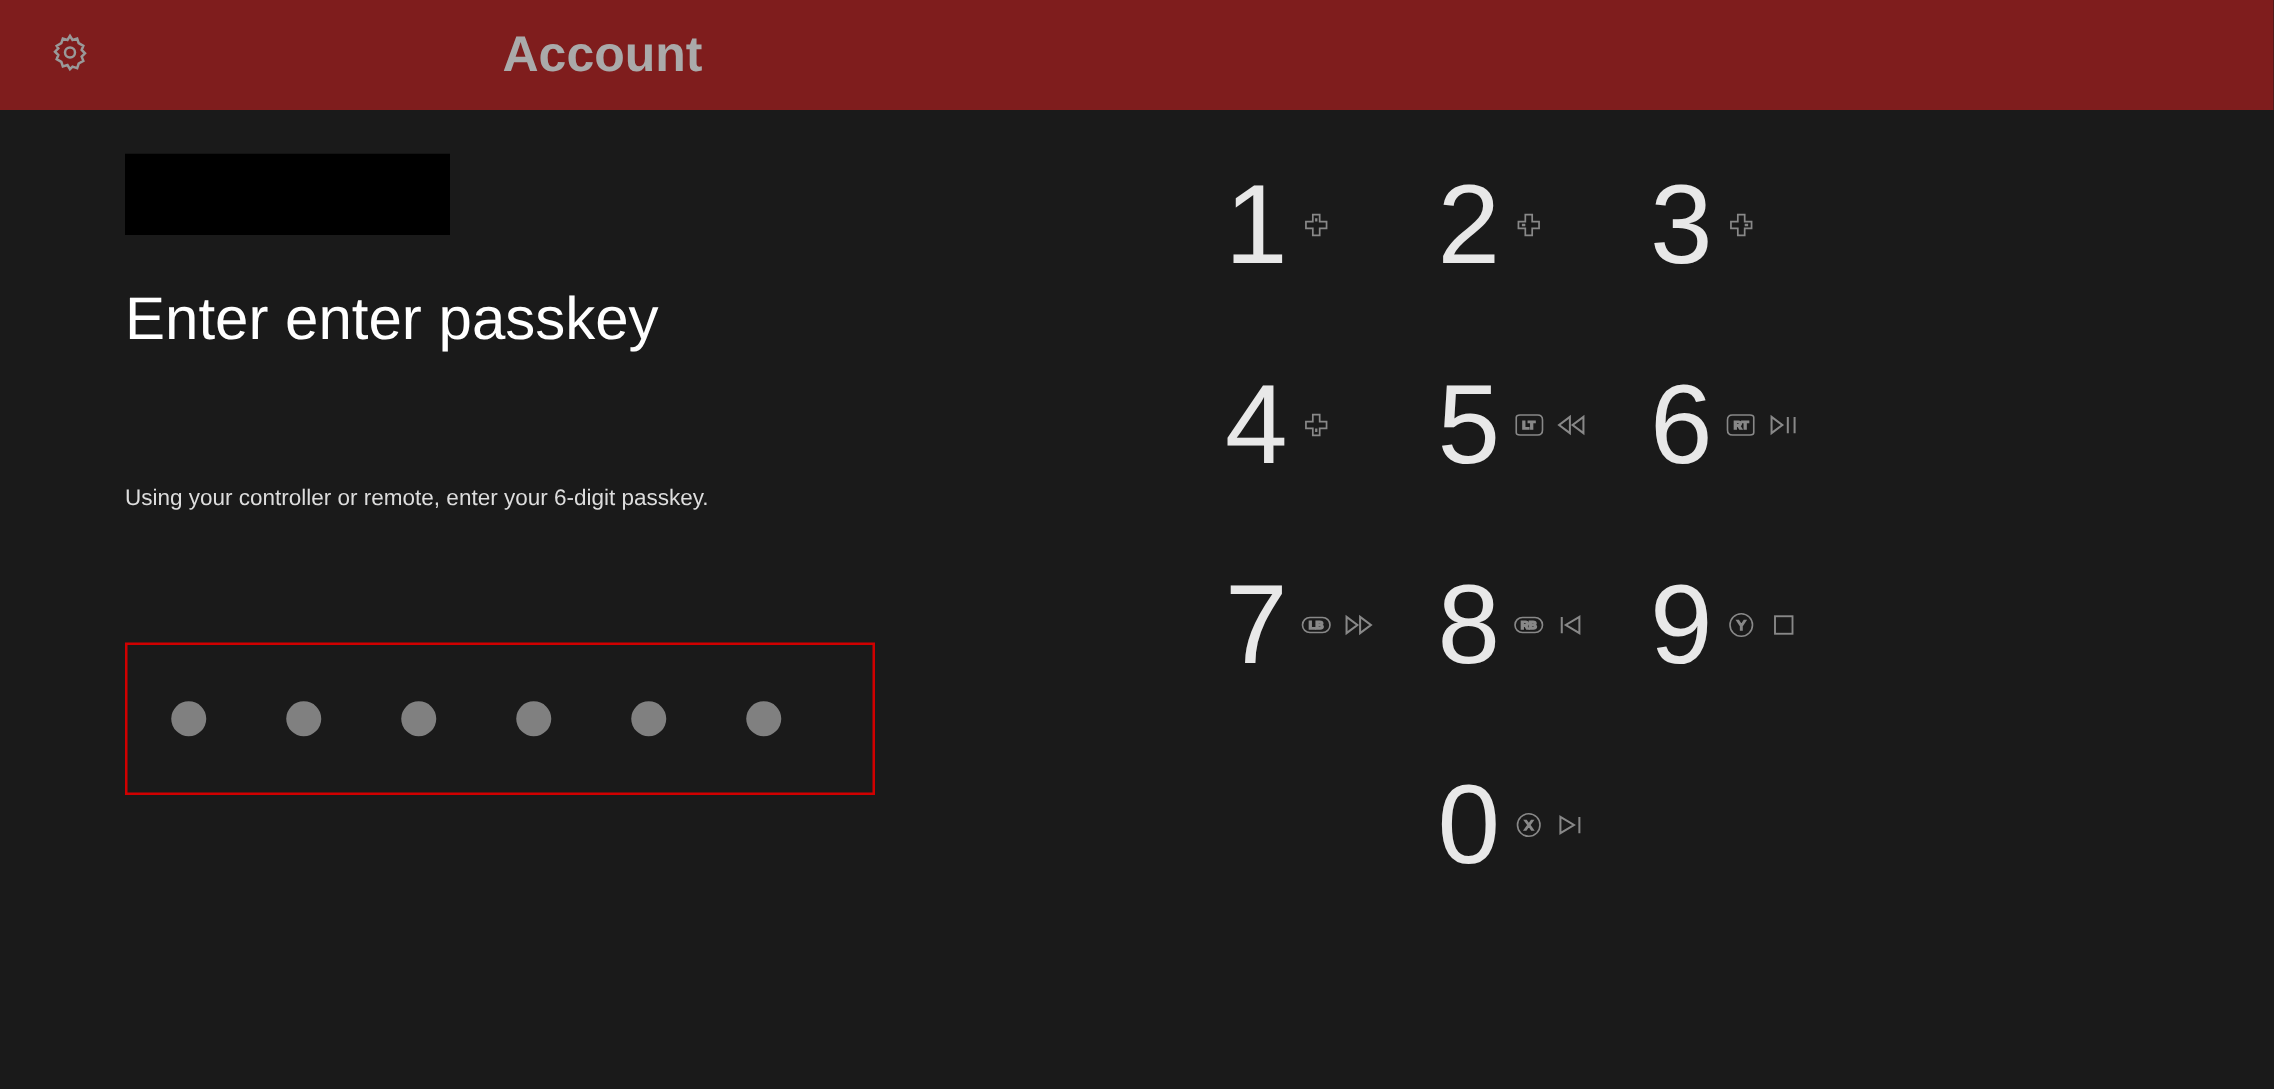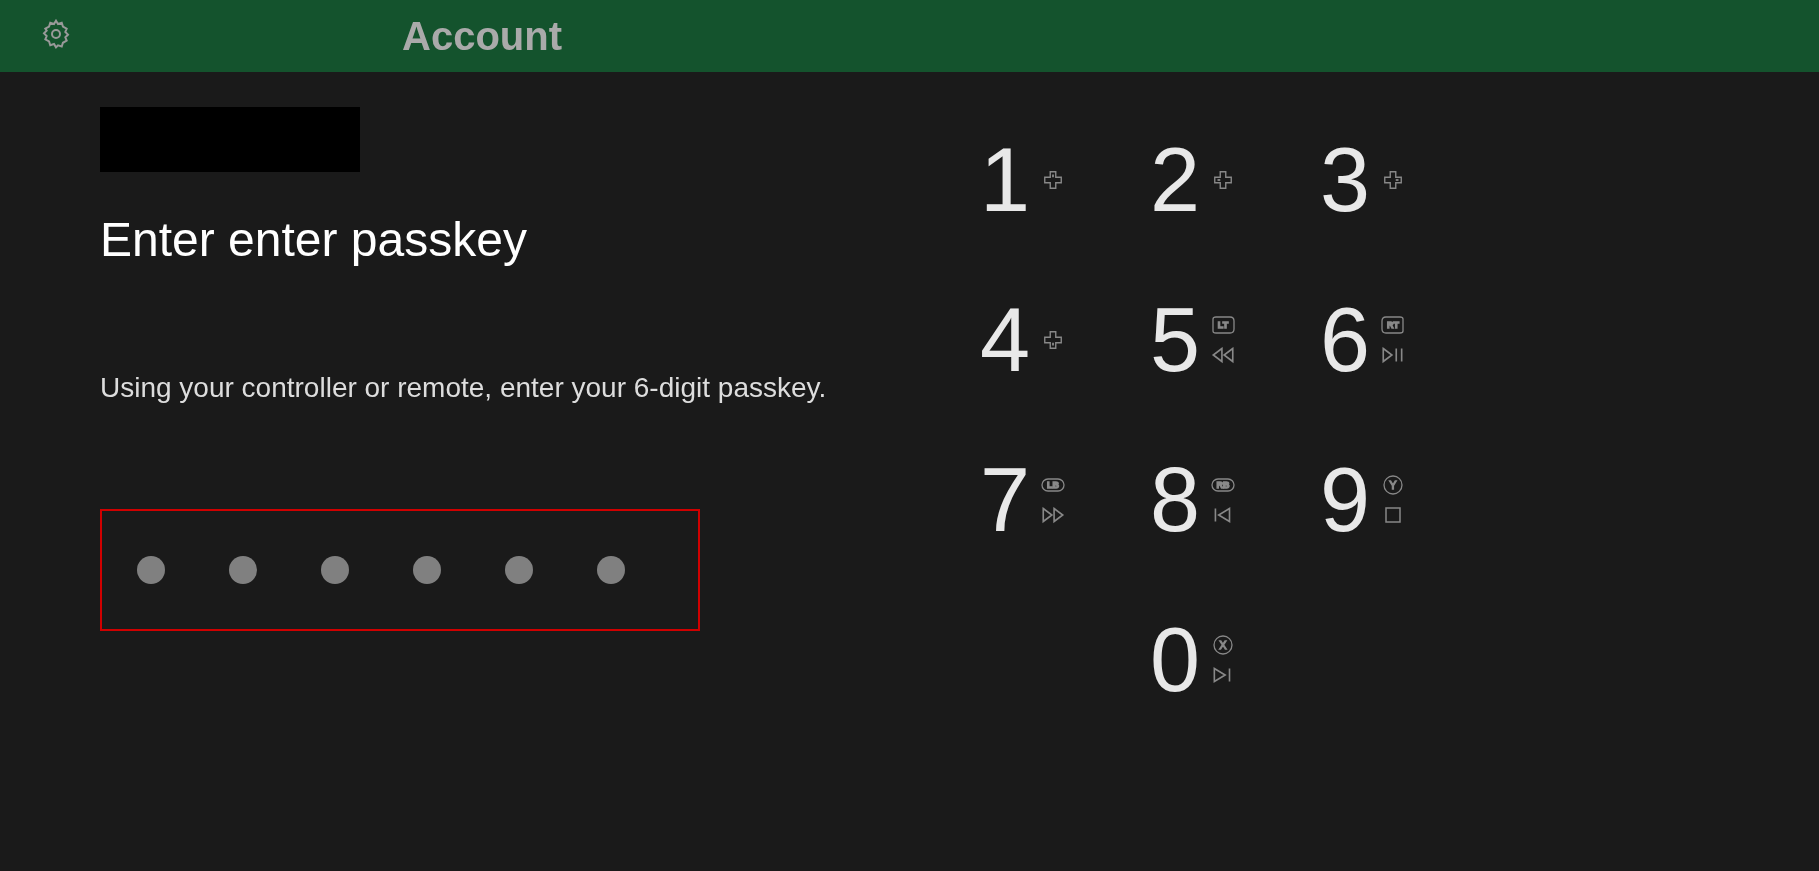--- a/index.html
+++ b/index.html
@@ -10,22 +10,22 @@
     body {
       width: 1819px;
       height: 871px;
       background: #1a1a1a;
       font-family: "Segoe UI", "Segoe UI Light", Arial, sans-serif;
       color: #e0e0e0;
       overflow: hidden;
       position: relative;
     }
     .header {
-      height: 72px;
-      background: #14532d;
+      height: 88px;
+      background: #7f1d1d;
       display: flex;
       align-items: center;
       padding-left: 40px;
     }
     .settings-icon {
       width: 32px;
       height: 32px;
       color: #999;
     }
     .header-title {
@@ -43,21 +43,21 @@
       height: 65px;
       background: #000;
     }
     .main-title {
       font-size: 48px;
       font-weight: 300;
       color: #fff;
       margin-top: 40px;
     }
     .instruction {
-      font-size: 28px;
+      font-size: 18px;
       color: #ddd;
       margin-top: 105px;
       font-weight: 300;
     }
     .passkey-input {
       margin-top: 105px;
       width: 600px;
       height: 122px;
       border: 2px solid #d00000;
       display: flex;
@@ -92,21 +92,21 @@
     .key-digit {
       font-size: 90px;
       font-weight: 200;
       color: #e8e8e8;
       min-width: 50px;
       text-align: center;
     }
     .key-icons {
       margin-left: 10px;
       display: flex;
-      flex-direction: column;
+      flex-direction: row;
       gap: 8px;
       align-items: flex-start;
     }
     .mini-icon {
       width: 26px;
       height: 22px;
       color: #888;
     }
     .key-0 {
       grid-column: 2;

